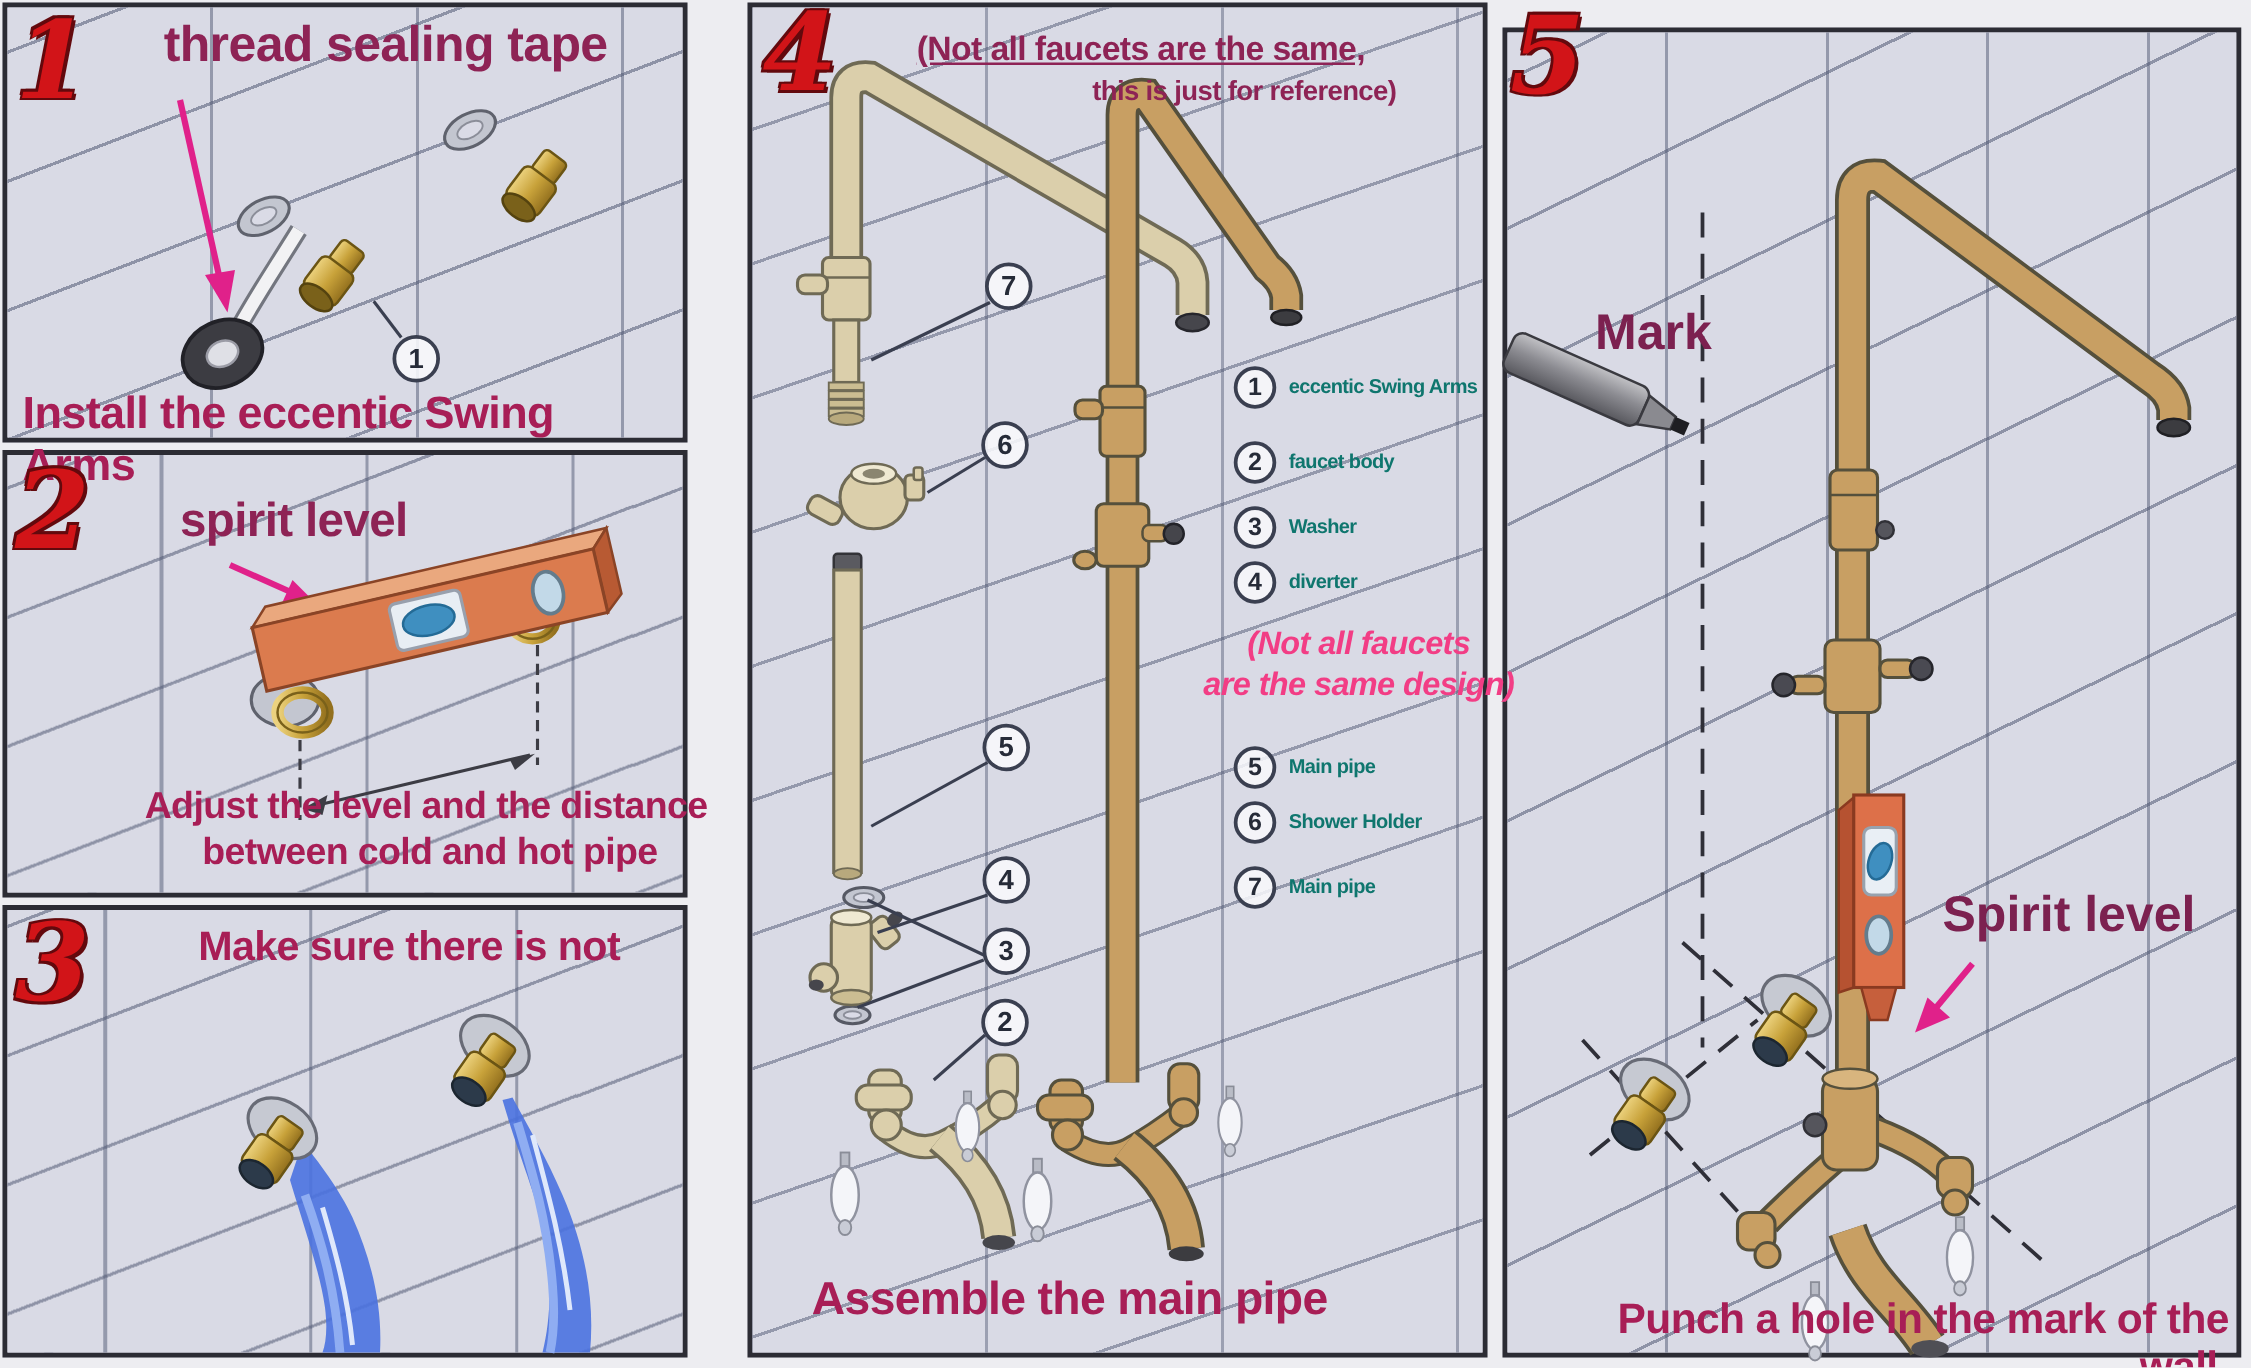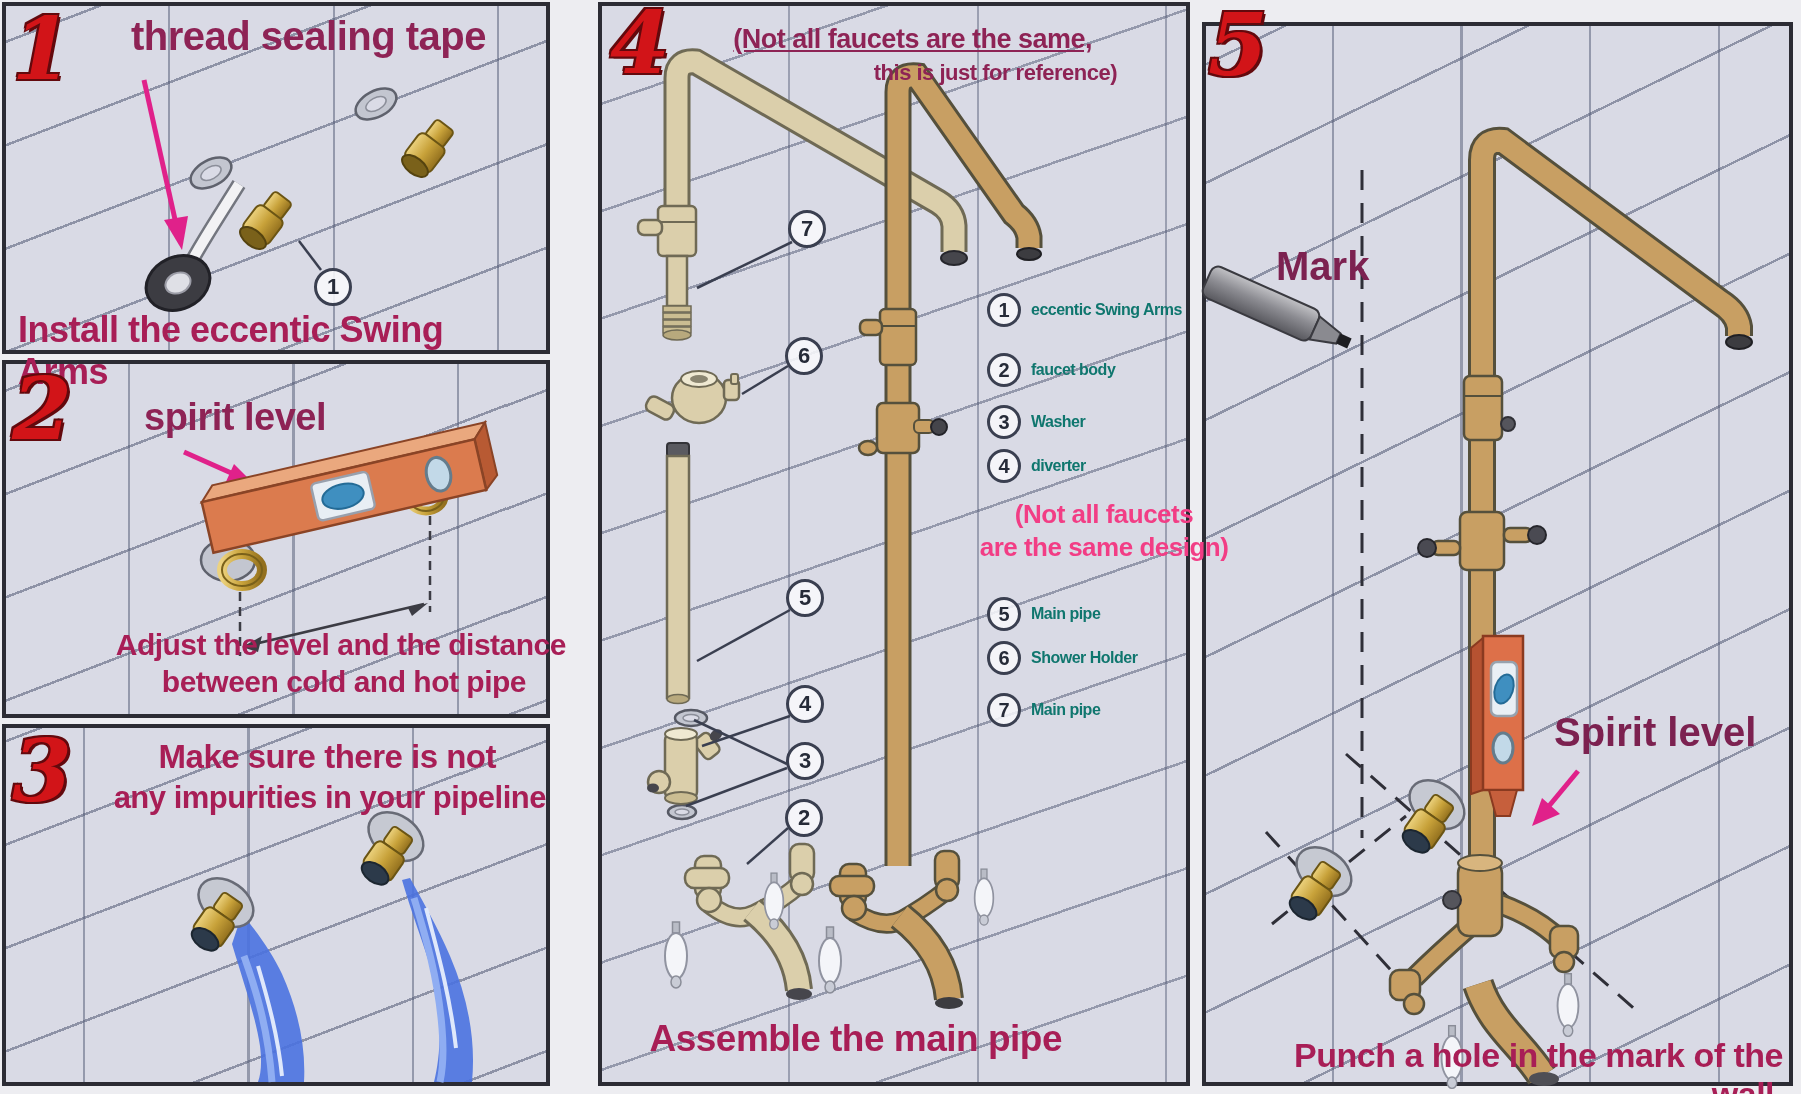--- a/index.html
+++ b/index.html
@@ -166,21 +166,20 @@
 
       <g>
         <path d="M 226,216 C 238,256 250,290 254,318 C 256,334 255,346 252,354 L 298,354 C 300,318 292,282 276,246 C 266,224 248,200 236,186 Z" fill="#4a72e0" opacity="0.9"></path>
         <path d="M 238,228 C 250,262 262,300 266,354" fill="none" stroke="#8fadf2" stroke-width="7"></path>
         <path d="M 252,238 C 262,272 272,308 276,348" fill="none" stroke="#dfe8fb" stroke-width="4"></path>
         <use href="#wallvalve" transform="translate(214,190) rotate(35)"></use>
       </g>
     </svg>
     <div class="stepnum" style="left:6px;top:0px;">3</div>
     <div class="caption center" style="left:70px;top:10px;width:420px;font-size:33px;">Make sure there is not</div>
-    <div class="caption center" style="left:30px;top:52px;width:510px;font-size:31px;">any impurities in your pipeline</div>
   </section>
 
   <section class="panel" id="p4" style="left:598px;top:2px;width:584px;height:1076px;">
     <div class="tiles"></div>
     <svg class="art" viewBox="0 0 584 1076">
 
       <g>
         <path d="M 75,250 L 75,72 Q 75,54 94,56 L 336,196 Q 351,205 352,220 L 352,246" fill="none" stroke="#6f6a55" stroke-width="27"></path>
         <path d="M 75,250 L 75,72 Q 75,54 94,56 L 336,196 Q 351,205 352,220 L 352,246" fill="none" stroke="#dbcfab" stroke-width="21"></path>
         <ellipse cx="352" cy="252" rx="13" ry="7" fill="#46464c" stroke="#26262c" stroke-width="2"></ellipse>
@@ -301,21 +300,21 @@
       <span class="plabel">faucet body</span>
     </div>
     <div class="plist-row" style="left:385px;top:399px;">
       <span class="co2">3</span>
       <span class="plabel">Washer</span>
     </div>
     <div class="plist-row" style="left:385px;top:443px;">
       <span class="co2">4</span>
       <span class="plabel">diverter</span>
     </div>
-    <div class="pink-note" style="left:337px;top:492px;width:330px;">
+    <div class="pink-note" style="left:320px;top:492px;width:330px;font-style:italic;">
       <span>(Not all faucets</span>
       <span>are the same design)</span>
     </div>
     <div class="plist-row" style="left:385px;top:591px;">
       <span class="co2">5</span>
       <span class="plabel">Main pipe</span>
     </div>
     <div class="plist-row" style="left:385px;top:635px;">
       <span class="co2">6</span>
       <span class="plabel">Shower Holder</span>

